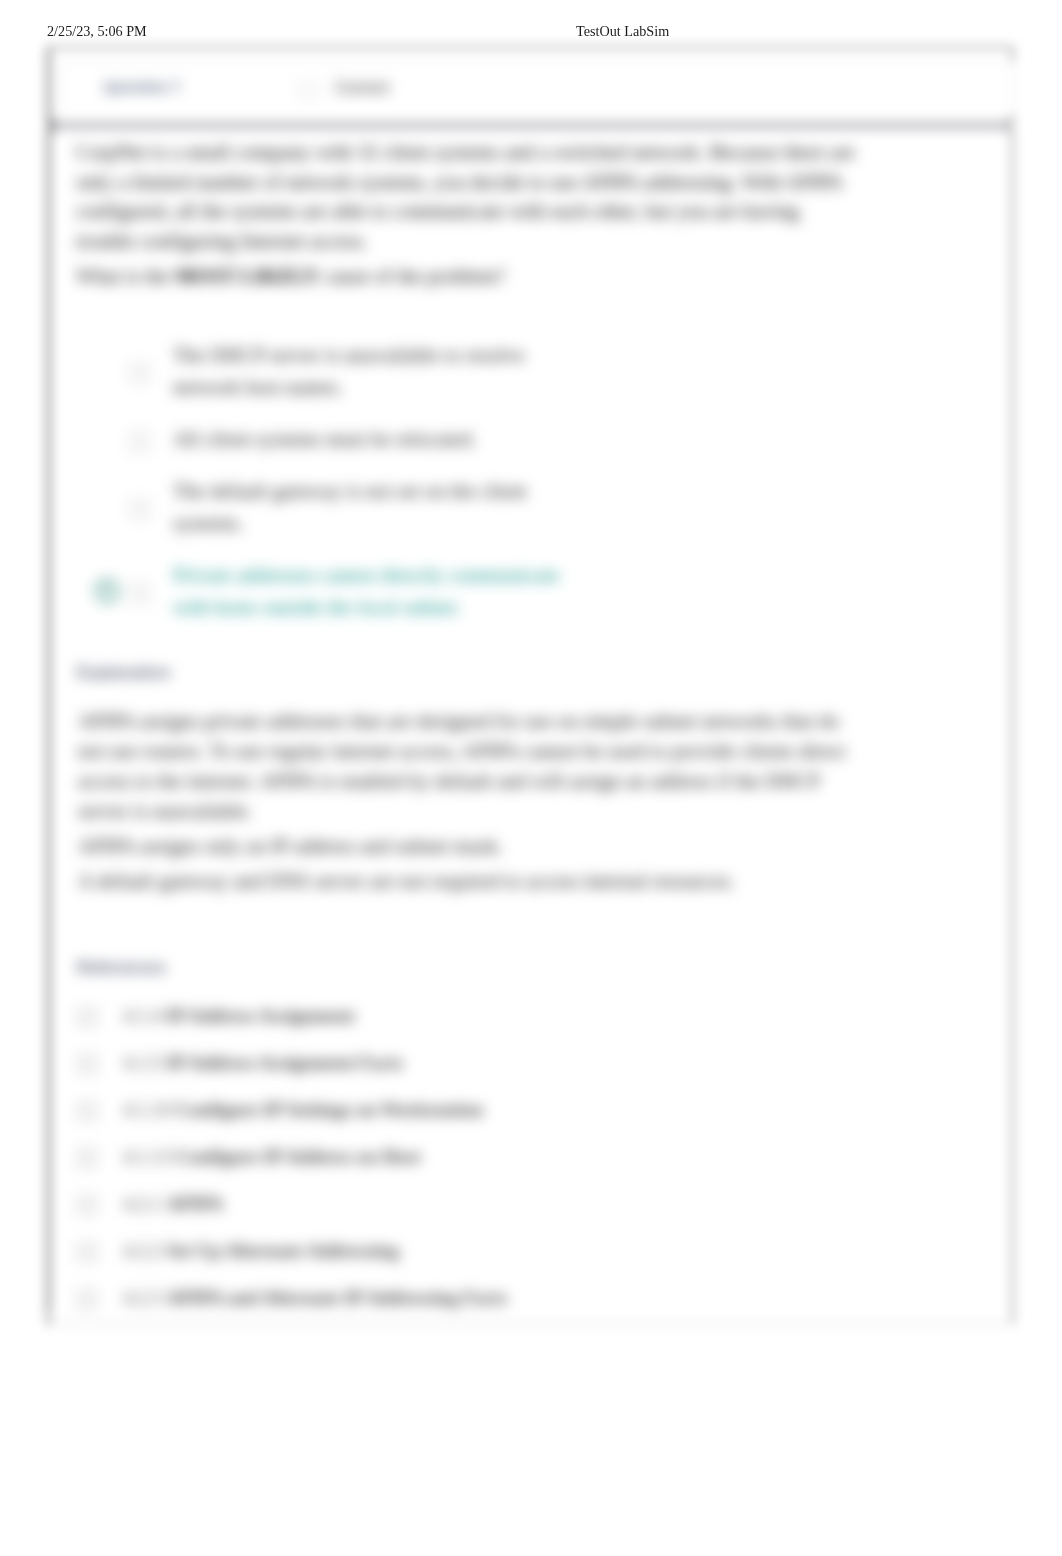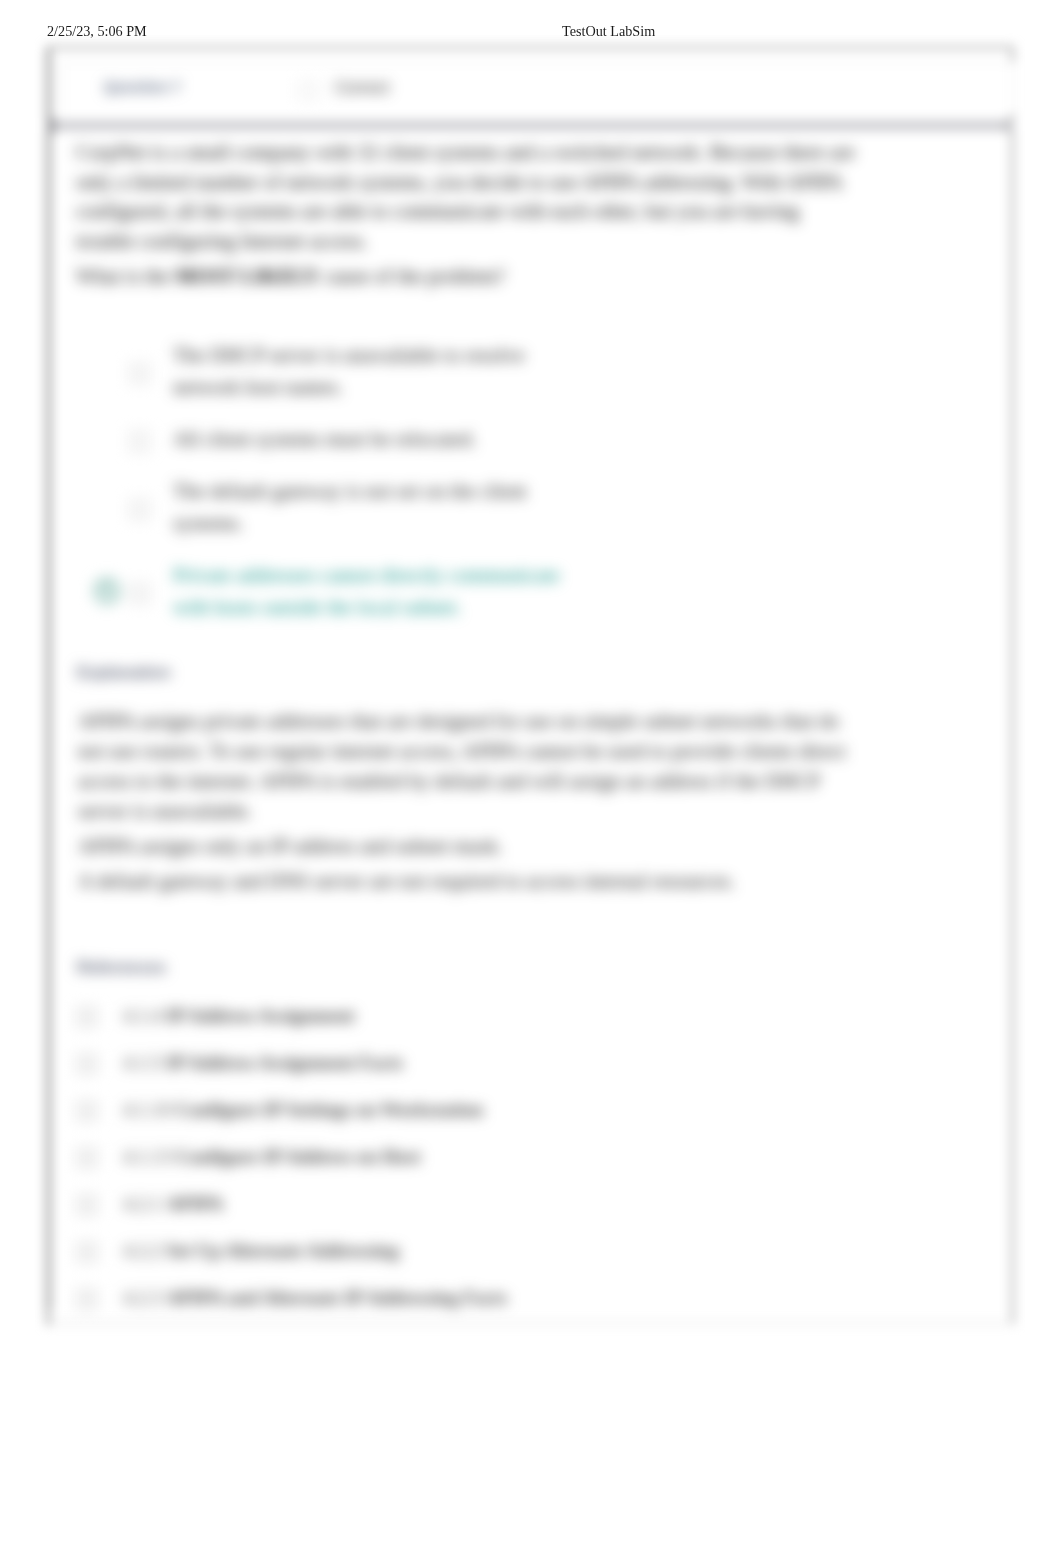--- a/index.html
+++ b/index.html
@@ -2,21 +2,21 @@
 <html><head>
 <meta charset="utf-8">
 <style>
   html,body{margin:0;padding:0;background:#fff;}
   body{width:1062px;height:1556px;font-family:"Liberation Serif",serif;-webkit-font-smoothing:antialiased;}
   .page{position:relative;width:1062px;height:1556px;overflow:hidden;background:#fff;}
 
   
   .print-head{position:absolute;top:23px;left:0;width:1062px;height:20px;font-size:14.2px;color:#1b1b1b;}
   .ph-date{position:absolute;left:47px;top:0;white-space:nowrap;}
-  .ph-title{position:absolute;left:562px;top:0;white-space:nowrap;}
+  .ph-title{position:absolute;left:576px;top:0;white-space:nowrap;}
 
   
   .blurwrap{position:absolute;left:0;top:0;width:1062px;height:1400px;filter:blur(6.8px) opacity(1.0);}
   .framewrap{position:absolute;left:0;top:0;width:1062px;height:1400px;filter:blur(5.2px);}
 
   .outer{position:absolute;left:46px;top:46px;width:968px;height:1279px;
          border-top:3px solid #ababab;border-right:3px solid #a8a8a8;border-bottom:3px solid #ededed;
          border-left:4px solid #b0b0b0;background:#ffffff;box-sizing:border-box;}
   .lbar{position:absolute;left:47px;top:50px;width:4px;height:1260px;background:#949494;}
   .lbar2{position:absolute;left:47px;top:1316px;width:4px;height:9px;background:#b0b0b0;}

